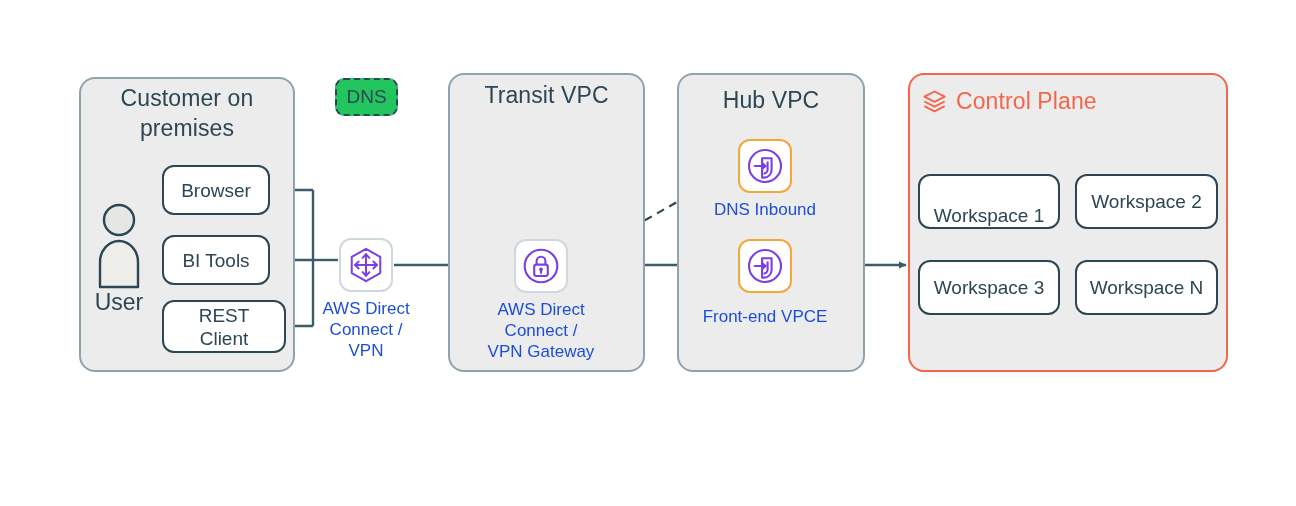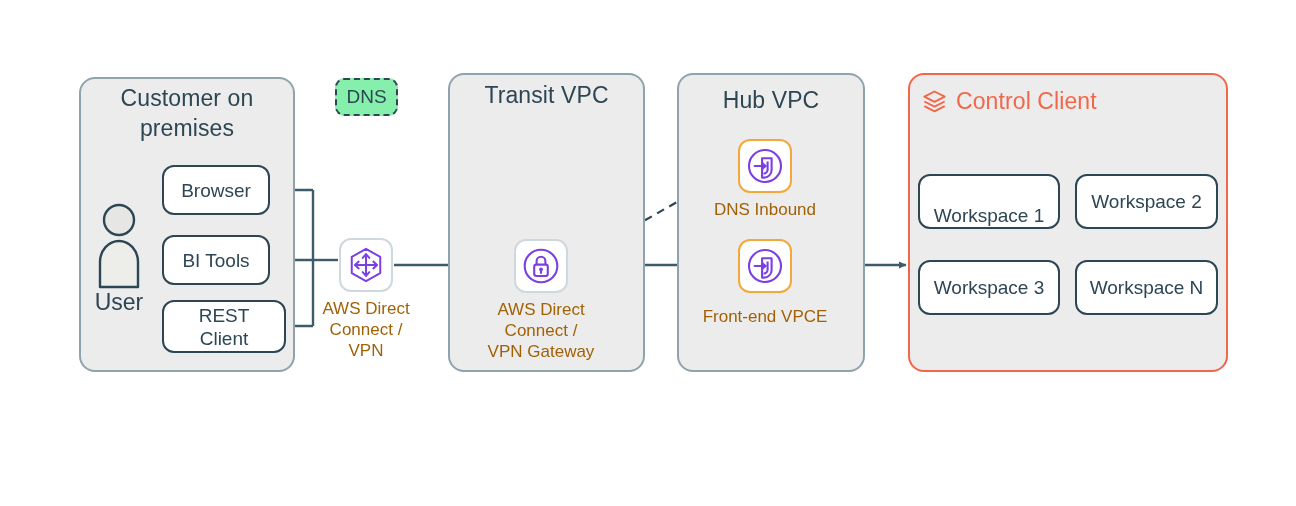--- a/index.html
+++ b/index.html
@@ -17,31 +17,31 @@
                letter-spacing:.1px;}
   .group-title.accent{color:#f2674a;}
 
   
   .node{position:absolute;background:#ffffff;border:2px solid #2d4654;
         border-radius:12px;box-sizing:border-box;display:flex;
         align-items:center;justify-content:center;text-align:center;
         color:#2d4654;font-size:19px;line-height:23px;}
 
   
-  .dns-chip{position:absolute;background:#86efac;border:2px dashed #2d4654;
+  .dns-chip{position:absolute;background:#22c55e;border:2px dashed #2d4654;
             border-radius:9px;box-sizing:border-box;display:flex;
             align-items:center;justify-content:center;
             color:#2d4654;font-size:19px;}
 
   
   .icon-tile{position:absolute;background:#ffffff;border:2px solid #cfd8dd;
              border-radius:12px;box-sizing:border-box;display:flex;
              align-items:center;justify-content:center;}
   .icon-tile.amber{border-color:#f3a83c;border-width:2px;}
-  .icon-caption{position:absolute;text-align:center;color:#a16207;
+  .icon-caption{position:absolute;text-align:center;color:#1d4ed8;
                 font-size:17px;line-height:21px;}
 
   
   .user-wrap{position:absolute;}
   .user-label{position:absolute;text-align:center;color:#2d4654;
               font-size:23px;line-height:28px;}
 
   
   #wires{position:absolute;left:0;top:0;width:1296px;height:506px;
          pointer-events:none;}
@@ -178,21 +178,21 @@
   <div class="group accent" style="left:908px;top:73px;width:320px;height:299px;">
   </div>
   <div style="position:absolute;left:922px;top:86px;display:flex;align-items:center;gap:9px;">
     <svg width="25" height="25" viewBox="0 0 26 26">
       <g fill="none" stroke="#f2674a" stroke-width="2" stroke-linejoin="round">
         <path d="M13,2.6 L23.6,8 L13,13.4 L2.4,8 Z"></path>
         <path d="M2.4,13 L13,18.4 L23.6,13"></path>
         <path d="M2.4,17.8 L13,23.2 L23.6,17.8"></path>
       </g>
     </svg>
-    <span class="group-title accent" style="position:static;text-align:left;white-space:nowrap;">Control Client</span>
+    <span class="group-title accent" style="position:static;text-align:left;white-space:nowrap;">Control Plane</span>
   </div>
 
   <div class="node" style="left:918px;top:174px;width:142px;height:55px;align-items:flex-end;">
     <span>Workspace 1</span>
   </div>
   <div class="node" style="left:1075px;top:174px;width:143px;height:55px;">
     <span>Workspace 2</span>
   </div>
   <div class="node" style="left:918px;top:260px;width:142px;height:55px;">
     <span>Workspace 3</span>

